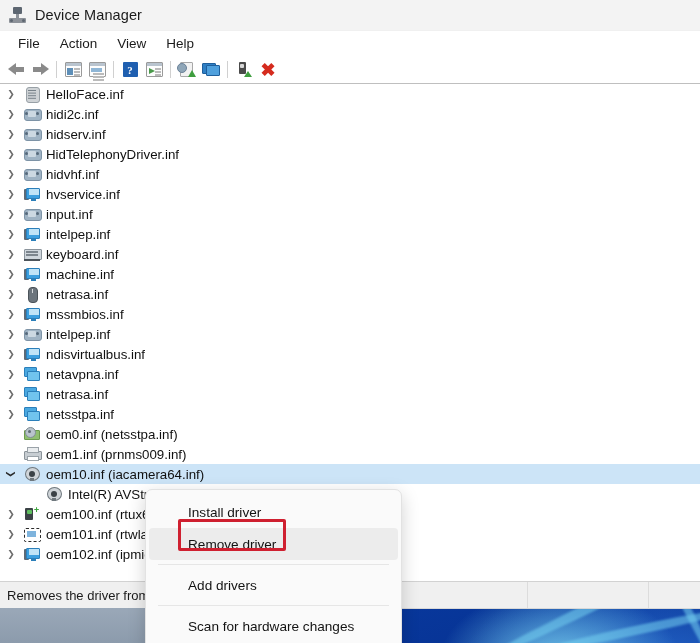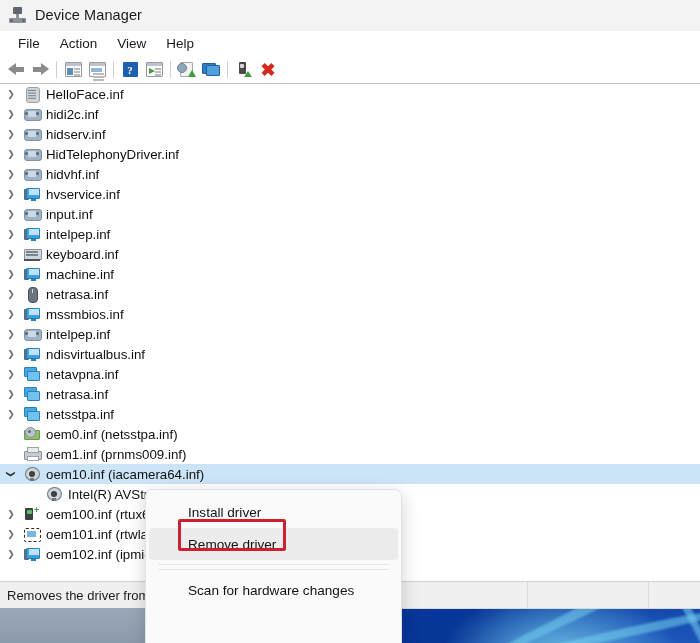--- a/index.html
+++ b/index.html
@@ -585,16 +585,17 @@
     <div class="seg s3"></div>
   </div>
 </div>
 
 <div id="bottomstrip"></div>
 
 <div id="ctxmenu">
     <div class="ctx-item">Install driver</div>
     <div class="ctx-item hover">Remove driver</div>
     <div class="ctx-sep"></div>
+    <div class="ctx-item">Add drivers</div>
     <div class="ctx-sep"></div>
     <div class="ctx-item">Scan for hardware changes</div>
     <div id="hl-box" style="border-color: rgb(207, 32, 48);"></div>
   </div>
 
 </body></html>

